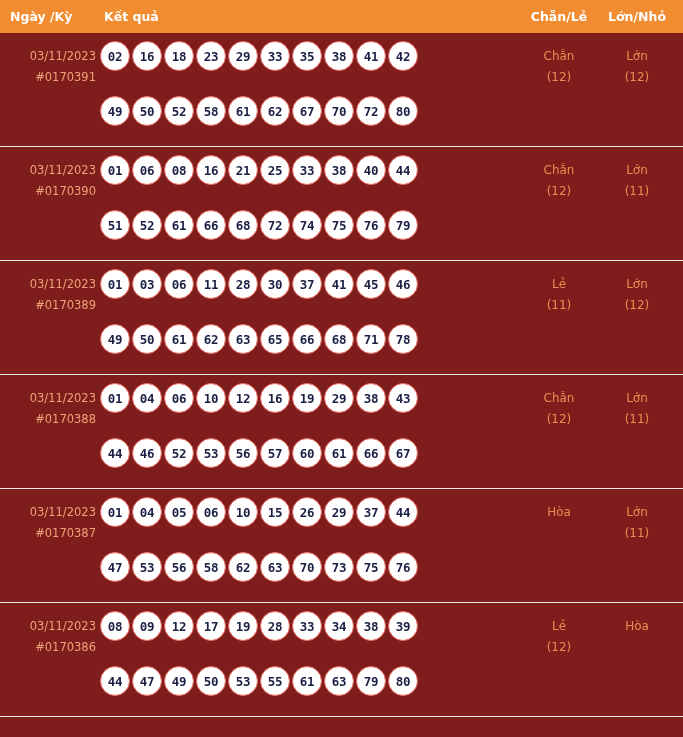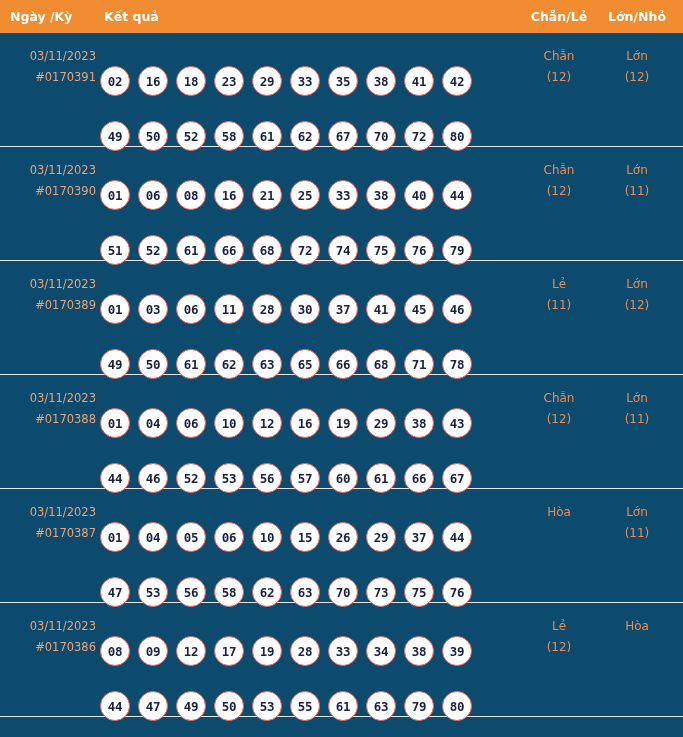--- a/index.html
+++ b/index.html
@@ -11,21 +11,21 @@
     width: 683px;
     height: 737px;
     font-family: "DejaVu Sans", "Liberation Sans", sans-serif;
     color: #333;
     overflow: hidden;
   }
   .table {
     width: 683px;
     height: 737px;
     box-sizing: border-box;
-    background: #0c4a6e;
+    background: #7f1d1d;
     position: relative;
   }
   
   .thead {
     height: 33px;
     background: #F18C30;
     position: relative;
   }
   .th {
     position: absolute;
@@ -65,22 +65,22 @@
 
   .cell-results {
     position: absolute;
     left: 100px;
     top: 8px;
     width: 400px;
   }
   .ballrow {
     height: 55px;
     display: flex;
-    align-items: flex-end;
-    gap: 8px;
+    align-items: flex-start;
+    gap: 2px;
   }
   .ball {
     width: 30px;
     height: 30px;
     border-radius: 50%;
     border: 1.4px solid #E8655B;
     background: #ffffff;
     color: #1b2045;
     font-size: 12.5px;
     font-weight: bold;

